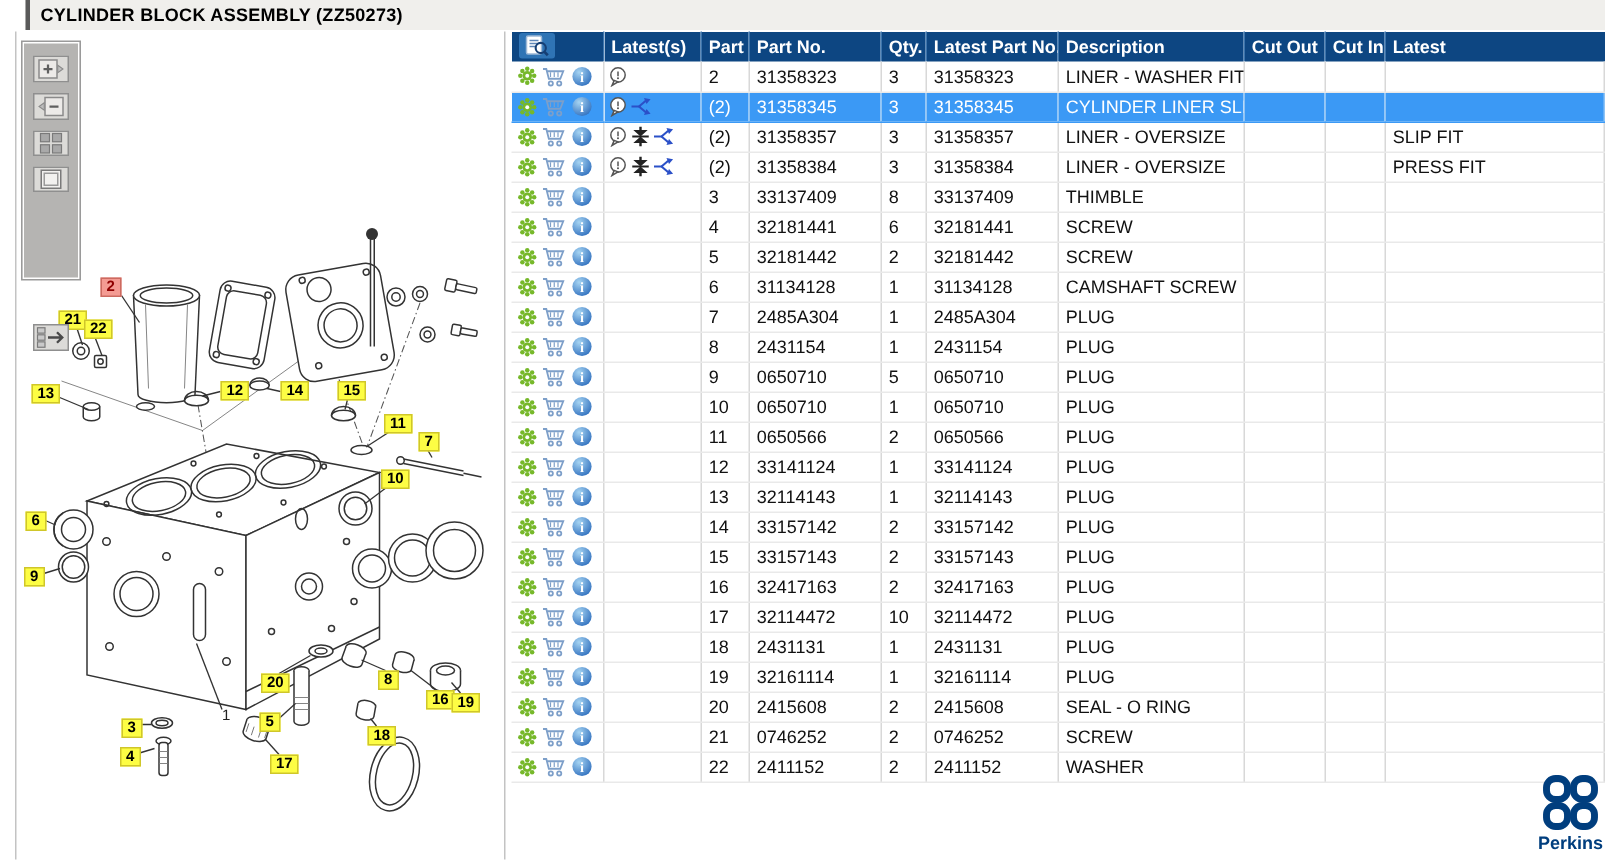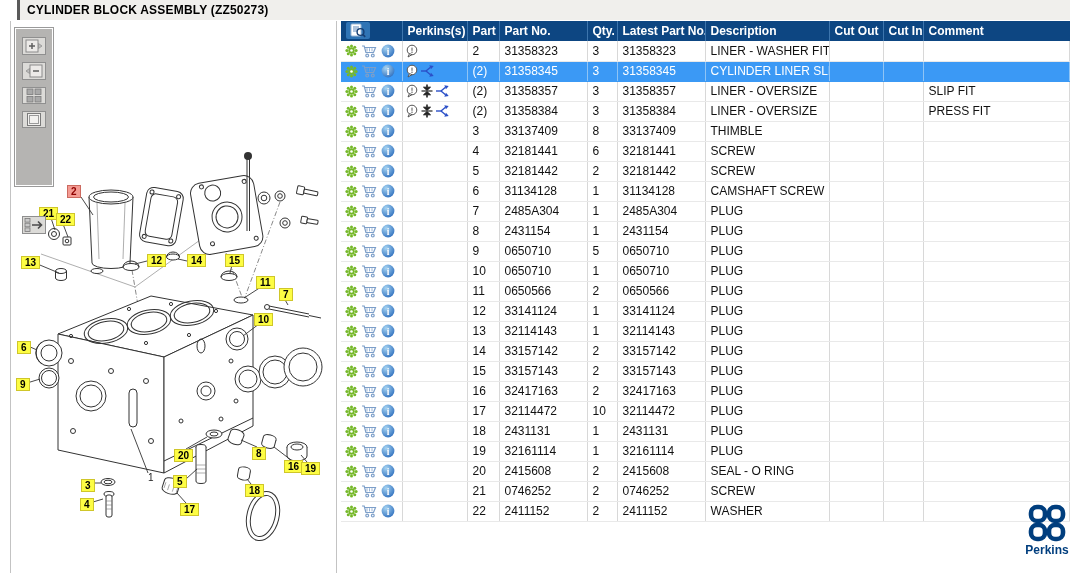--- a/index.html
+++ b/index.html
@@ -50,21 +50,21 @@
                     white-space:nowrap; overflow:hidden; }
   #parts-table td.icons-cell { padding:0 2px; }
   #parts-table tr.selected td { background:#3b99f5; color:#fff; border-right-color:#8fc4f5;
                                 border-bottom-color:#3b99f5; }
   .acticons { display:flex; align-items:center; gap:3px; padding-left:2px; }
   .symicons { display:flex; align-items:center; gap:1px; }
   .hdr-ico-wrap { display:inline-flex; width:24px; height:17px; background:#2f74b5;
                   border-radius:2px; align-items:center; justify-content:center; }
 
   
-  #logo { position:absolute; left:1024px; top:504px; width:46px; text-align:center; }
+  #logo { position:absolute; left:1024px; top:516px; width:46px; text-align:center; }
   #logo .rings { display:block; margin:0 auto; }
   #logo .word { font-size:12px; font-weight:bold; color:#003e7e; margin-top:1px; }
 </style>
 </head>
 <body>
 
 <div id="titlebar">
   <span class="t">CYLINDER BLOCK ASSEMBLY (ZZ50273)</span>
 </div>
 
@@ -356,29 +356,29 @@
         <th><span class="hdr-ico-wrap">
             <span class="ico">
               <svg width="16" height="15" viewBox="0 0 16 15">
                 <rect x="1" y="1" width="10" height="12" rx="1" fill="#fff" stroke="#9db8d6"></rect>
                 <path d="M3,4 h6 M3,6 h6 M3,8 h4" stroke="#5f87b8" stroke-width="1" fill="none"></path>
                 <circle cx="10.5" cy="9" r="3.4" fill="none" stroke="#163f74" stroke-width="1.4"></circle>
                 <path d="M12.8,11.4 L15.2,13.8" stroke="#163f74" stroke-width="1.8" fill="none"></path>
               </svg>
             </span>
           </span></th>
-        <th>Perkins(s)</th>
+        <th>Latest(s)</th>
         <th>Part</th>
         <th>Part No.</th>
         <th>Qty.</th>
         <th>Latest Part No.</th>
         <th>Description</th>
         <th>Cut Out</th>
         <th>Cut In</th>
-        <th>Comment</th>
+        <th>Latest</th>
       </tr>
     </thead>
   <tbody>
       <tr>
         <td class="icons-cell">
           <div class="acticons">
             <span class="ico">
               <svg width="13" height="13" viewBox="0 0 13 13">
                 <g fill="#76b82a">
                   <circle cx="6.5" cy="6.5" r="3.2"></circle>

